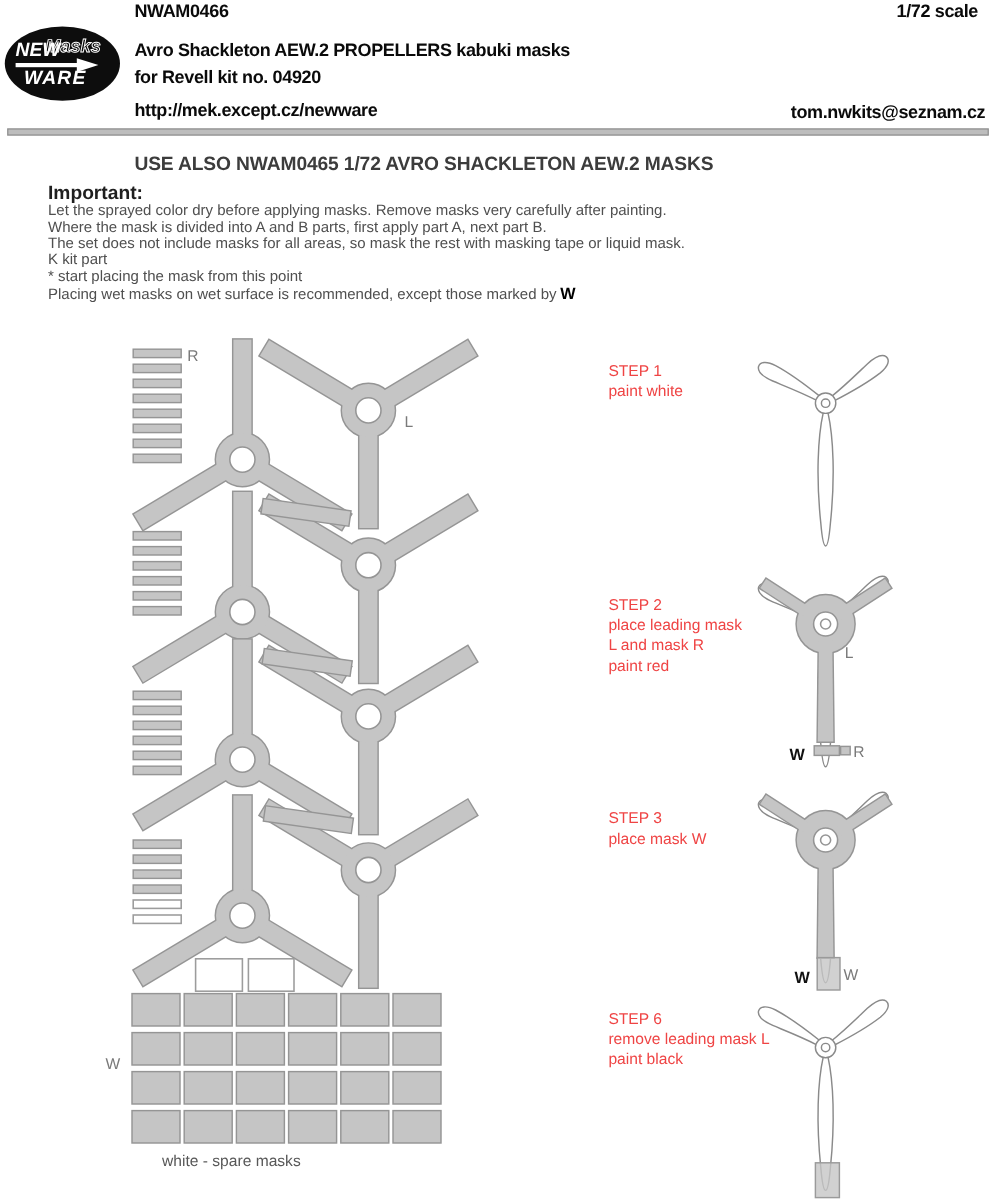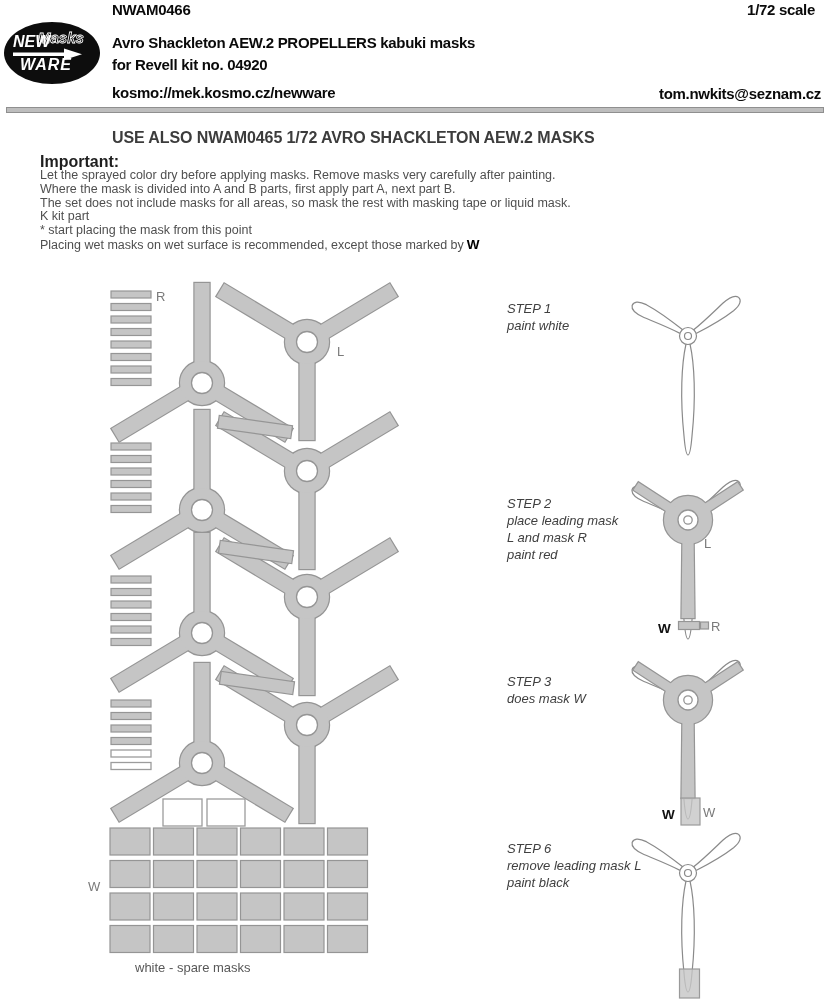--- a/index.html
+++ b/index.html
@@ -6,21 +6,21 @@
   .page{position:relative;width:835px;height:1000px;background:#ffffff;overflow:hidden;
         font-family:"Liberation Sans",sans-serif;}
   .abs{position:absolute;white-space:nowrap;}
   .hdr{font-weight:bold;color:#0a0a0a;font-size:15px;letter-spacing:-0.3px;}
   .divider{position:absolute;left:6px;top:107px;width:818px;height:6px;
            background:#bdbdbd;border:1px solid #8f8f8f;box-sizing:border-box;}
   .notice{font-weight:bold;font-size:16px;color:#3c3c3c;letter-spacing:-0.1px;}
   .imp-h{font-weight:bold;font-size:16px;color:#1f1f1f;}
   .imp-line{height:13.8px;font-size:12.5px;color:#4f4f4f;}
   .wmark{font-weight:bold;font-size:13.5px;color:#000;padding-left:3px;}
-  .step{position:absolute;left:507px;font-size:13px;line-height:17px;color:#404040;font-style:italic;}
+  .step{position:absolute;left:507px;font-size:13px;line-height:17px;color:#ef4444;}
   .caption{position:absolute;left:135px;top:960px;width:190px;text-align:left;
            font-size:13px;color:#585858;}
   svg{position:absolute;left:0;top:0;}
   
   .mo{fill:#c5c5c5;stroke:#959595;stroke-width:2.4;}
   .mf{fill:#c5c5c5;stroke:none;}
   .ms{fill:#c5c5c5;stroke:#959595;stroke-width:1.2;}
   .hole{fill:#fff;stroke:#959595;stroke-width:1.3;}
   .wpiece{fill:#fff;stroke:#9c9c9c;stroke-width:1.3;}
   .op{fill:#fff;stroke:#8a8a8a;stroke-width:1.2;}
@@ -44,21 +44,21 @@
       <rect x="11" y="31.5" width="53" height="3.5" fill="#fff"></rect>
       <polygon points="62,27.5 80,33.2 62,39" fill="#fff"></polygon>
     </g>
     <text class="logo-ware" x="18" y="49">WARE</text>
   </svg>
 
   <div class="abs hdr" style="left:112px;top:1px">NWAM0466</div>
   <div class="abs hdr" style="right:20px;top:1px">1/72 scale</div>
   <div class="abs hdr" style="left:112px;top:34px">Avro Shackleton AEW.2 PROPELLERS kabuki masks</div>
   <div class="abs hdr" style="left:112px;top:56px">for Revell kit no. 04920</div>
-  <div class="abs hdr" style="left:112px;top:84px">kosmo://mek.kosmo.cz/newware</div>
+  <div class="abs hdr" style="left:112px;top:84px">http://mek.except.cz/newware</div>
   <div class="abs hdr" style="right:14px;top:85px">tom.nwkits@seznam.cz</div>
   <div class="divider"></div>
 
   <div class="abs notice" style="left:112px;top:129px">USE ALSO NWAM0465 1/72 AVRO SHACKLETON AEW.2  MASKS</div>
 
   <div class="abs imp-h" style="left:40px;top:153px">Important:</div>
   <div class="abs" style="left:40px;top:168px">
     <div class="imp-line">Let the sprayed color dry before applying masks. Remove masks very carefully after painting.</div>
     <div class="imp-line">Where the mask is divided into A and B parts, first apply part A, next part B.</div>
     <div class="imp-line">The set does not include masks for all areas, so mask the rest with masking tape or liquid mask.</div>
@@ -265,21 +265,21 @@
     <div>paint white</div>
   </div>
   <div class="step" style="top:495px">
     <div>STEP 2</div>
     <div>place leading mask</div>
     <div>L and mask R</div>
     <div>paint red</div>
   </div>
   <div class="step" style="top:673px">
     <div>STEP 3</div>
-    <div>does mask W</div>
+    <div>place mask W</div>
   </div>
   <div class="step" style="top:840px">
     <div>STEP 6</div>
     <div>remove leading mask L</div>
     <div>paint black</div>
   </div>
 
   <div class="caption">white - spare masks</div>
 
 </div>

